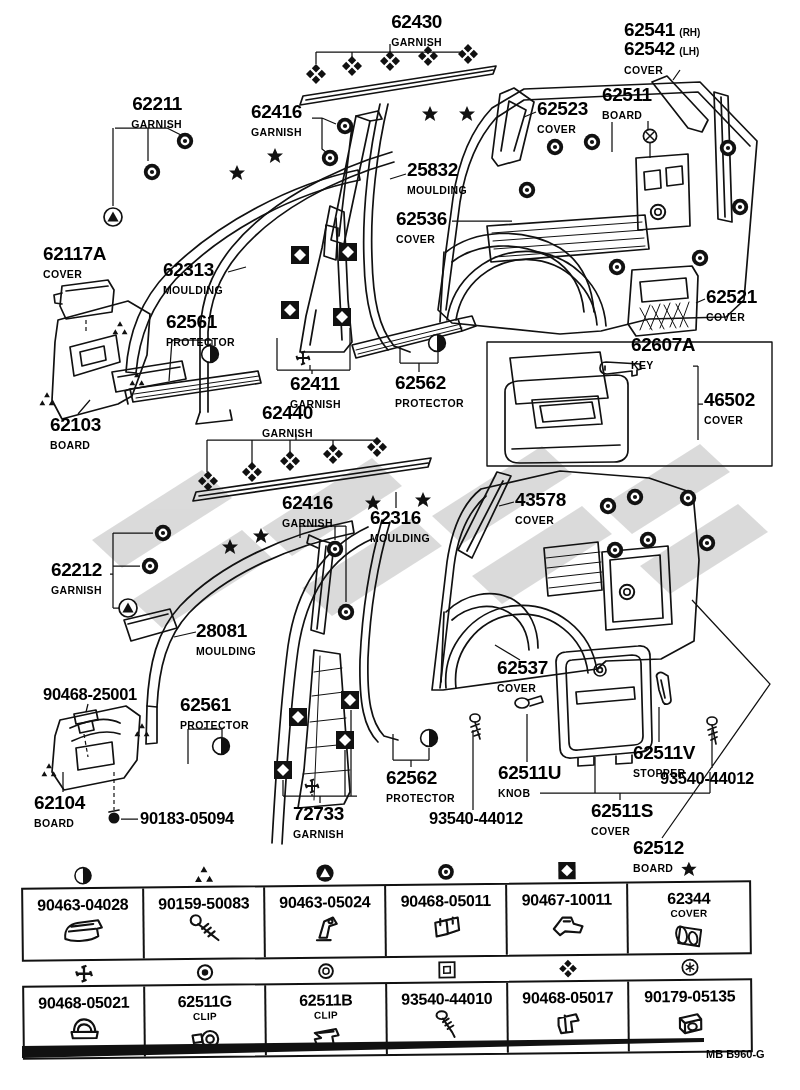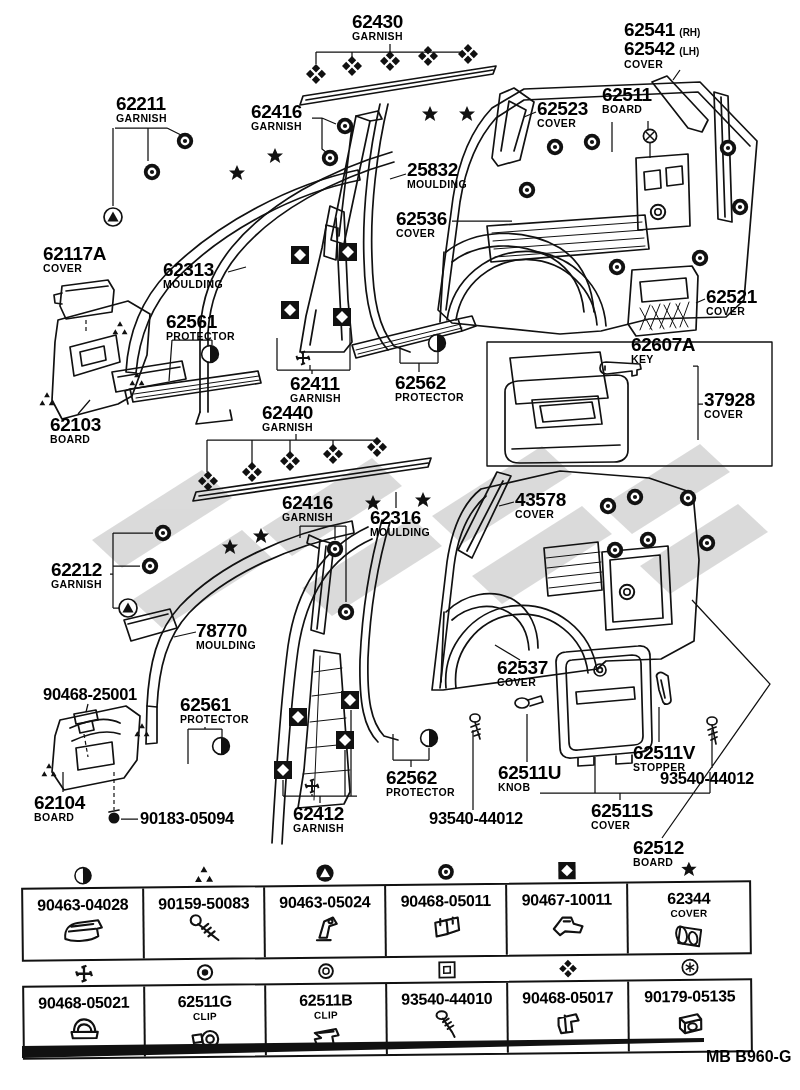--- a/index.html
+++ b/index.html
@@ -5,38 +5,38 @@
   html,body{margin:0;padding:0;background:#888;}
   #page{position:relative;width:800px;height:1090px;background:#fff;overflow:hidden;
         font-family:"Liberation Sans",sans-serif;color:#000;}
   #art{position:absolute;left:0;top:0;}
   .ln{stroke:#111;stroke-width:1.7;fill:none;stroke-linecap:round;stroke-linejoin:round;}
   .thin{stroke-width:1;}
   .ld{stroke:#111;stroke-width:1.25;fill:none;}
   .dash{stroke:#111;stroke-width:1.2;fill:none;stroke-dasharray:4 3;}
   .lbl{position:absolute;font-weight:700;line-height:1.02;white-space:nowrap;}
   .lbl .code{font-size:19px;letter-spacing:-0.4px;}
-  .lbl .name{font-size:10.5px;letter-spacing:.35px;}
+  .lbl .name{font-size:10.5px;letter-spacing:.35px;margin-top:6px;}
   .lbl.num .code{font-size:16.5px;letter-spacing:-0.3px;}
-  .ctr{text-align:left;}
+  .ctr{text-align:right;}
   .tag{font-size:10px;font-weight:700;}
   
   #legend{position:absolute;left:22px;top:884px;width:730px;transform:rotate(-0.6deg);}
   .lrow{position:relative;display:grid;grid-template-columns:repeat(6,1fr);
         border:2.2px solid #111;height:70px;background:#fff;}
   .lrow2{margin-top:24px;}
   .lcell{position:relative;border-right:2.2px solid #111;text-align:center;padding-top:7px;}
   .lcell:last-child{border-right:none;}
   .lsym{position:absolute;top:-25px;left:50%;transform:translateX(-50%);width:23px;height:23px;}
   .lsym svg{width:23px;height:23px;display:block;}
   .lpart{font-weight:700;font-size:16px;letter-spacing:-0.3px;}
   .lname{font-weight:700;font-size:10px;letter-spacing:.3px;text-align:center;}
   .lpict{height:30px;margin-top:1px;}
   .lpict svg{height:30px;width:44px;}
-  #footer-code{position:absolute;left:706px;top:1048px;font-weight:700;font-size:16px;}
+  #footer-code{position:absolute;left:706px;top:1048px;font-weight:700;font-size:11px;}
   #bottom-wedge{position:absolute;left:20px;top:1036px;}
 </style>
 </head>
 <body>
 
 <div id="page">
 
 <svg id="art" width="800" height="880" viewBox="0 0 800 880">
 <defs>
   <g id="s-star">
@@ -488,21 +488,21 @@
   <div class="code">62521</div>
   <div class="name">COVER</div>
 </div>
 
 <div class="lbl" style="left:631px;top:335px">
   <div class="code">62607A</div>
   <div class="name">KEY</div>
 </div>
 
 <div class="lbl" style="left:704px;top:390px">
-  <div class="code">37928</div>
+  <div class="code">46502</div>
   <div class="name">COVER</div>
 </div>
 
 <div class="lbl" style="left:50px;top:415px">
   <div class="code">62103</div>
   <div class="name">BOARD</div>
 </div>
 
 <div class="lbl" style="left:290px;top:374px">
   <div class="code">62411</div>
@@ -533,21 +533,21 @@
   <div class="code">43578</div>
   <div class="name">COVER</div>
 </div>
 
 <div class="lbl" style="left:51px;top:560px">
   <div class="code">62212</div>
   <div class="name">GARNISH</div>
 </div>
 
 <div class="lbl" style="left:196px;top:621px">
-  <div class="code">78770</div>
+  <div class="code">28081</div>
   <div class="name">MOULDING</div>
 </div>
 
 <div class="lbl num" style="left:43px;top:686px">
   <div class="code">90468-25001</div>
 </div>
 
 <div class="lbl" style="left:180px;top:695px">
   <div class="code">62561</div>
   <div class="name">PROTECTOR</div>
@@ -561,21 +561,21 @@
 <div class="lbl" style="left:34px;top:793px">
   <div class="code">62104</div>
   <div class="name">BOARD</div>
 </div>
 
 <div class="lbl num" style="left:140px;top:810px">
   <div class="code">90183-05094</div>
 </div>
 
 <div class="lbl" style="left:293px;top:804px">
-  <div class="code">62412</div>
+  <div class="code">72733</div>
   <div class="name">GARNISH</div>
 </div>
 
 <div class="lbl" style="left:386px;top:768px">
   <div class="code">62562</div>
   <div class="name">PROTECTOR</div>
 </div>
 
 <div class="lbl" style="left:498px;top:763px">
   <div class="code">62511U</div>

